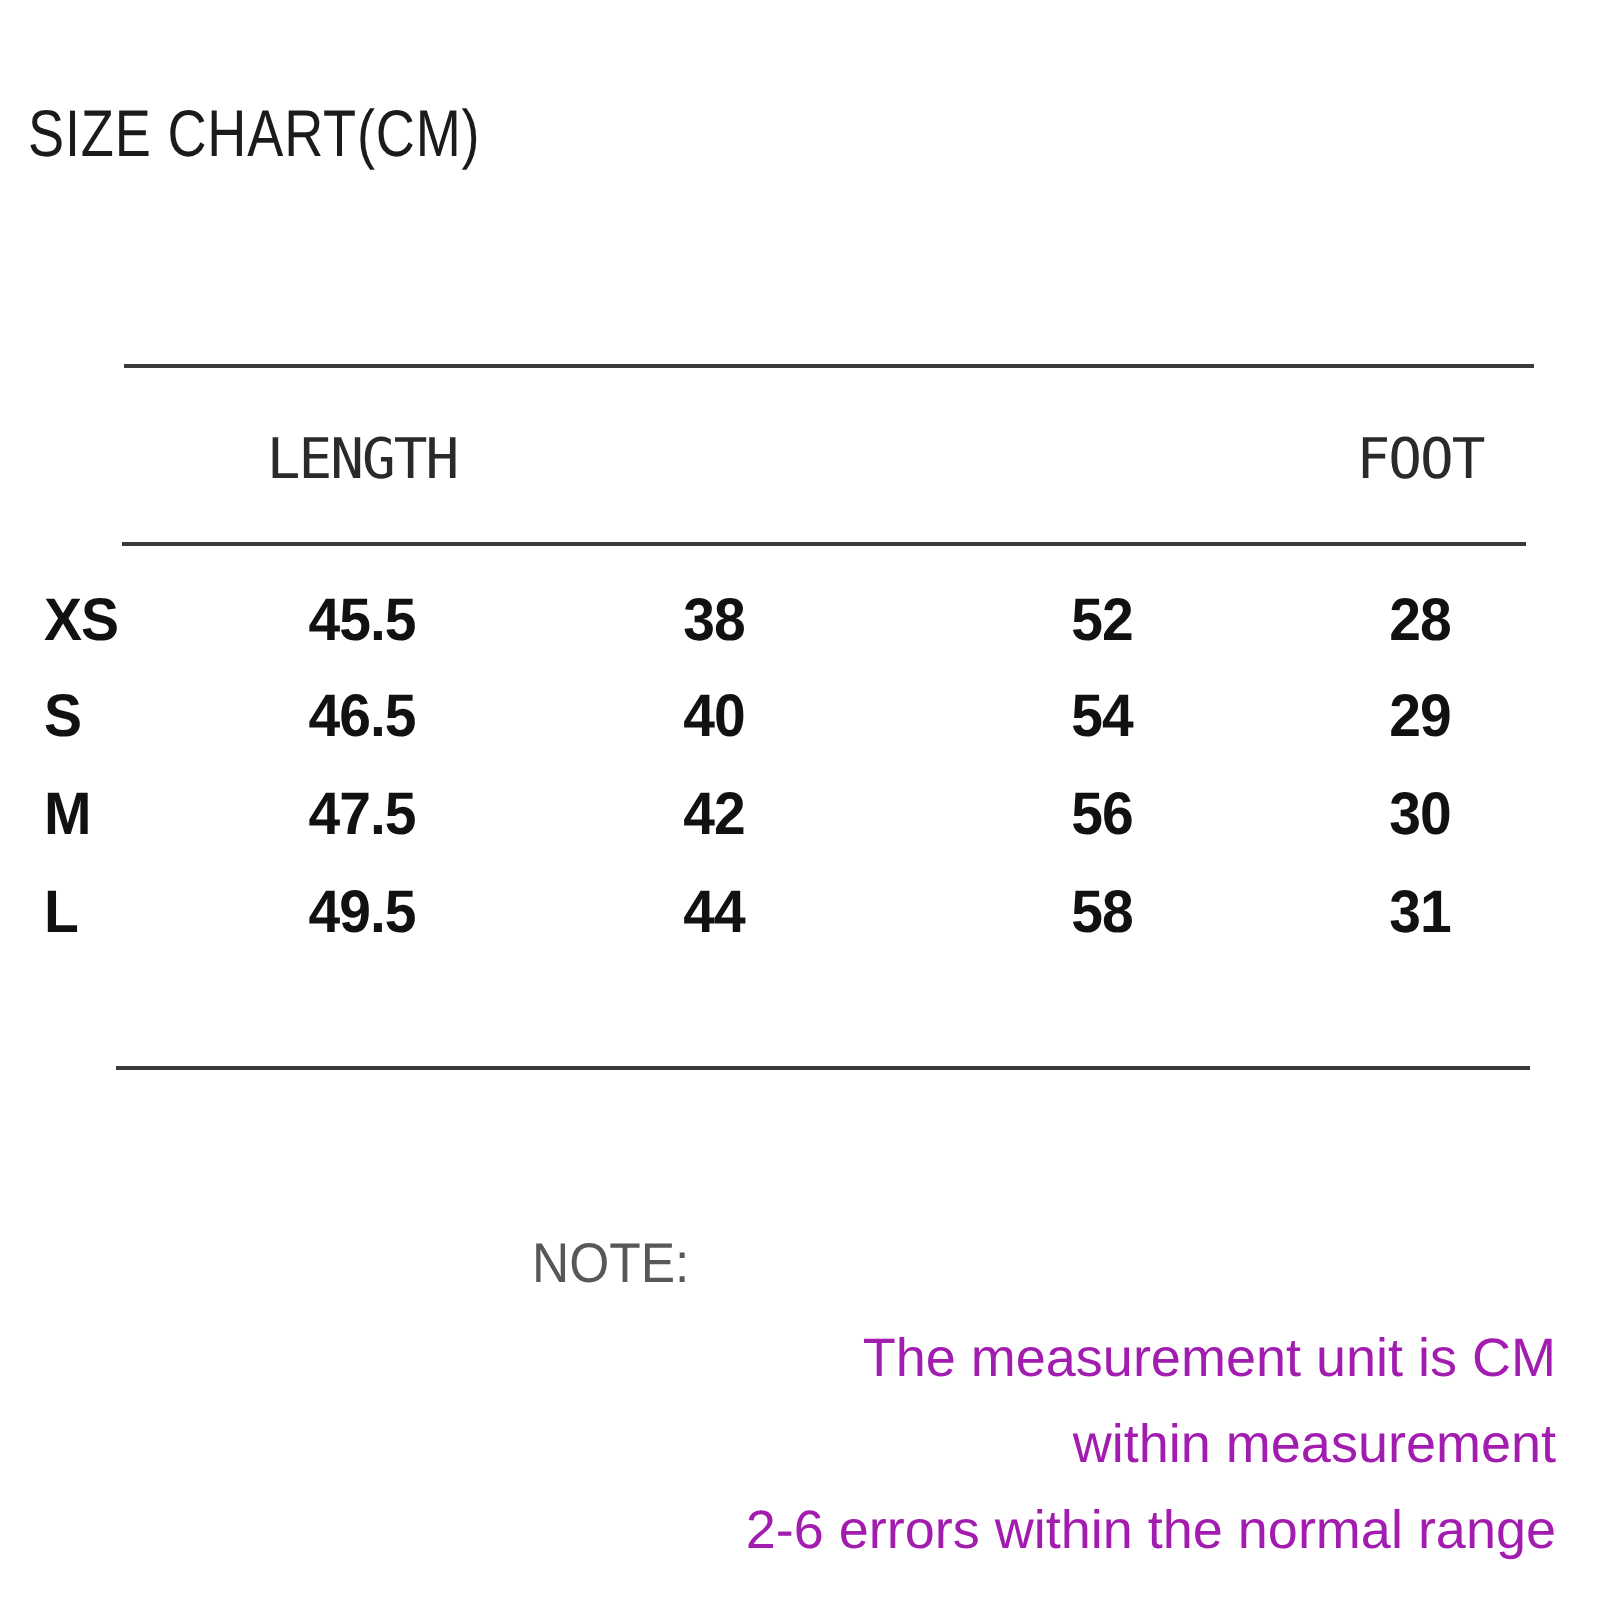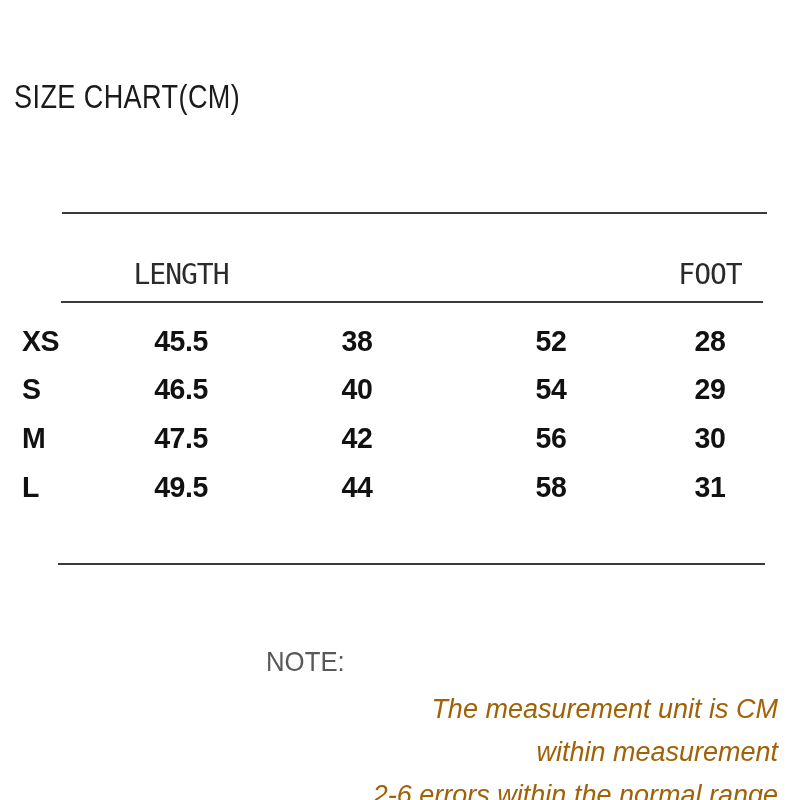--- a/index.html
+++ b/index.html
@@ -3,40 +3,40 @@
 <meta charset="utf-8">
 <style>
   html, body { margin: 0; padding: 0; }
   body {
     width: 800px; height: 800px;
     background: #ffffff;
     font-family: "Liberation Sans", sans-serif;
     position: relative;
     overflow: hidden;
   }
-  .page { position: absolute; inset: 0; background: #ffffff; margin-top: 30px; }
+  .page { position: absolute; inset: 0; background: #ffffff; }
 
   
   .title {
     position: absolute; left: 14px; top: 48px;
     font-size: 33px; font-weight: 400; color: #1b1b1b;
     transform: scaleX(0.82); transform-origin: left center;
     white-space: nowrap; letter-spacing: 0.5px;
   }
 
   
   .rule { position: absolute; height: 2px; background: #3a3a3a; }
   .rule-top    { left: 62px; top: 182px; width: 705px; }
   .rule-mid    { left: 61px; top: 271px; width: 702px; }
   .rule-bottom { left: 58px; top: 533px; width: 707px; }
 
   
   .thead { position: absolute; left: 0; top: 212px; width: 800px; height: 36px; }
   .th {
-    position: absolute; top: 15px; height: 36px; line-height: 36px;
+    position: absolute; top: 0; height: 36px; line-height: 36px;
     font-family: "DejaVu Sans Mono", monospace;
     font-size: 28px; font-weight: 400; letter-spacing: -1px;
     color: #2a2a2a; text-align: center; white-space: nowrap;
   }
 
   
   .row { position: absolute; left: 0; width: 679px; height: 34px; }
   .cell {
     position: absolute; top: 0; height: 34px; line-height: 34px;
     font-size: 30px; font-weight: 700; color: #111111;
@@ -53,21 +53,21 @@
 
   
   .note-heading {
     position: absolute; left: 266px; top: 616px;
     font-size: 28px; color: #58585a;
     transform: scaleX(0.92); transform-origin: left center;
     white-space: nowrap;
   }
   .note-lines {
     position: absolute; left: 0; top: 658px; width: 778px;
-    text-align: right; color: #a16207; font-style: italic;
+    text-align: right; color: #a21caf;
   }
   .note-line {
     font-size: 27px; line-height: 43px; white-space: nowrap;
   }
 </style>
 </head>
 <body>
 
 <div class="page">
 

